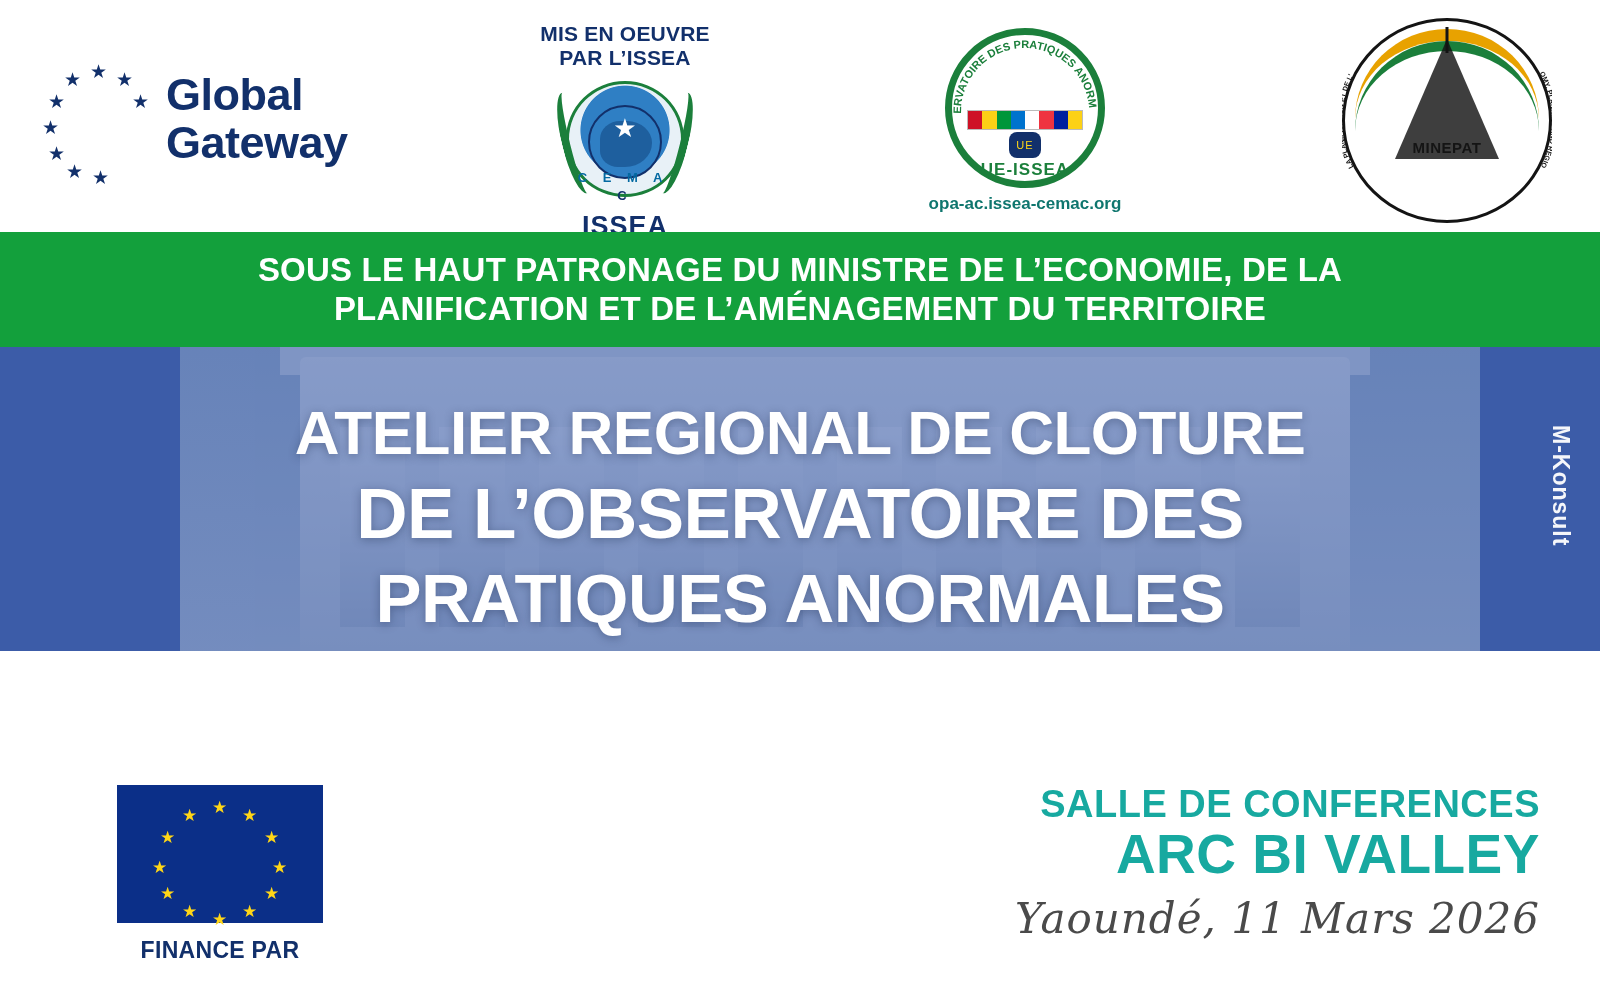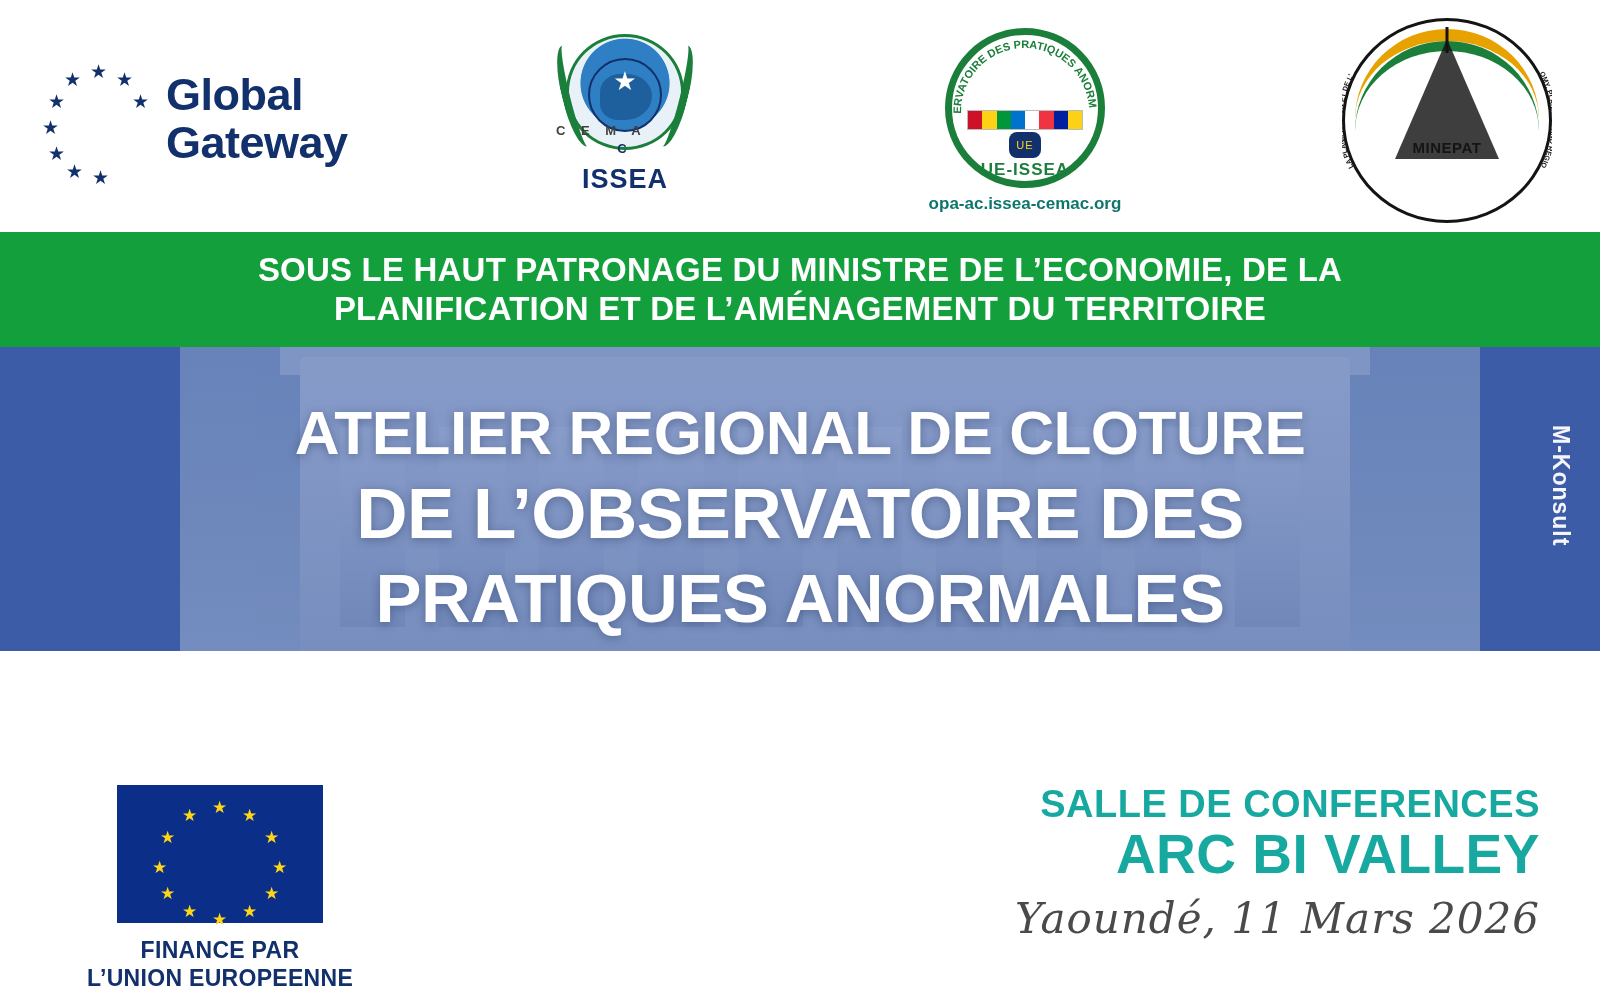--- a/index.html
+++ b/index.html
@@ -68,21 +68,21 @@
     color: #ffffff; font-size: 26px; line-height: 1;
   }
   .cemac-laurel-l, .cemac-laurel-r {
     position: absolute; top: 16px; width: 26px; height: 104px;
     border-left: 8px solid #1b7f3b; border-radius: 50%;
   }
   .cemac-laurel-l { left: 6px; transform: rotate(-14deg); }
   .cemac-laurel-r { right: 6px; transform: rotate(14deg) scaleX(-1); }
   .cemac-letters {
     position: absolute; left: 0; right: 4px; bottom: 30px;
-    text-align: left; color: #404040; font-weight: bold;
+    text-align: center; color: #0369a1; font-weight: bold;
     font-size: 13px; letter-spacing: 6px;
   }
   .cemac-letters2 {
     position: absolute; left: 0; right: 0; bottom: 12px;
     text-align: center; color: #12306b; font-weight: bold;
     font-size: 13px; letter-spacing: 6px;
   }
   .issea-word {
     color: #12306b; font-weight: bold; font-size: 27px; letter-spacing: 1px;
     margin-top: -4px;
@@ -269,20 +269,24 @@
         <span style="left:26px;top:102px;">★</span>
         <span style="left:52px;top:108px;">★</span>
       </div>
       <div class="gg-text">
         <div>Global</div>
         <div>Gateway</div>
       </div>
     </div>
 
     <div class="issea">
+      <div class="issea-top">
+        <div>MIS EN OEUVRE</div>
+        <div>PAR L’ISSEA</div>
+      </div>
       <div class="cemac-emblem">
         <div class="cemac-ring"></div>
         <div class="cemac-laurel-l"></div>
         <div class="cemac-laurel-r"></div>
         <div class="cemac-globe"></div>
         <div class="cemac-star">★</div>
         <div class="cemac-letters">C E M A</div>
         <div class="cemac-letters2">C</div>
       </div>
       <div class="issea-word">ISSEA</div>
@@ -400,21 +404,20 @@
         <span style="left:125px;top:118px;">★</span>
         <span style="left:95px;top:126px;">★</span>
         <span style="left:65px;top:118px;">★</span>
         <span style="left:43px;top:100px;">★</span>
         <span style="left:35px;top:74px;">★</span>
         <span style="left:43px;top:44px;">★</span>
         <span style="left:65px;top:22px;">★</span>
       </div>
       <div class="eu-cap">
         <div>FINANCE PAR</div>
-        <div>L’UNION EUROPEENNE</div>
       </div>
     </div>
 
     <div class="venue">
       <div class="venue-l1">SALLE DE CONFERENCES</div>
       <div class="venue-l2">ARC BI VALLEY</div>
       <div class="venue-date">Yaoundé, 11 Mars 2026</div>
     </div>
   </div>
 

